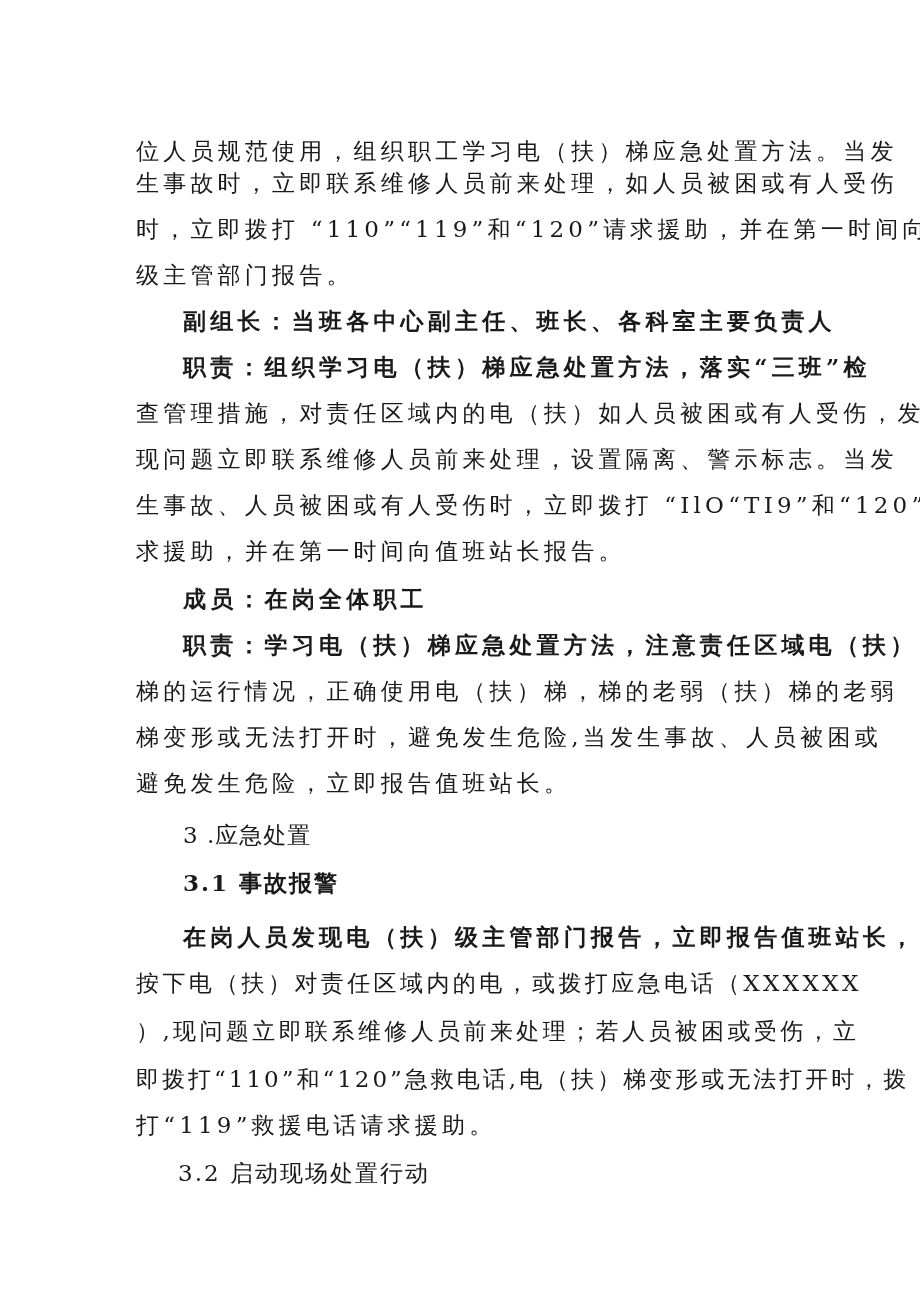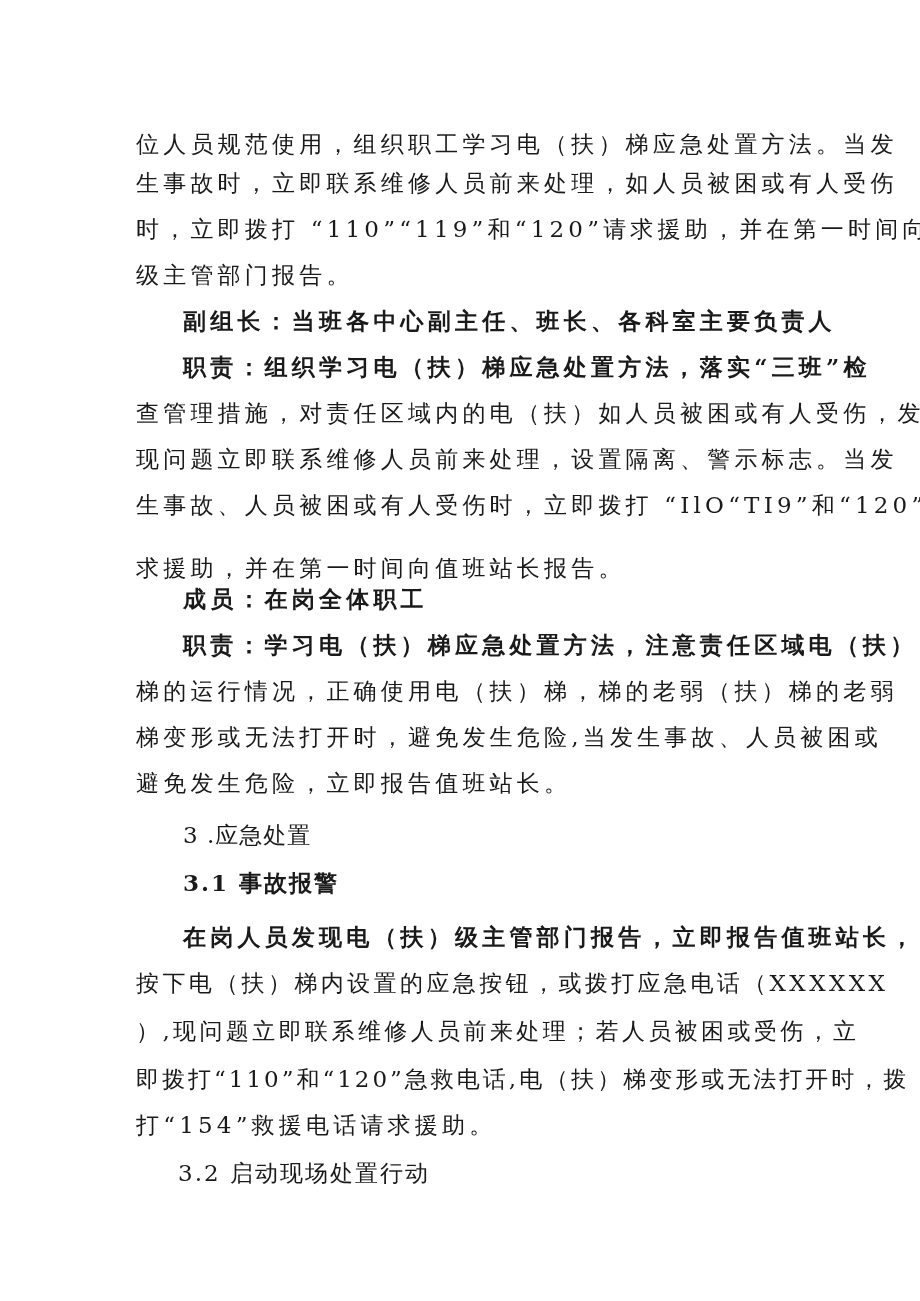--- a/index.html
+++ b/index.html
@@ -26,39 +26,39 @@
     .indent { left: 183px; font-weight: bold; }
     .heading {
       font-weight: normal;
       letter-spacing: 1px;
     }
   </style>
 </head>
 <body>
 
 <div>
-  <div class="line" style="top:129px">位人员规范使用，组织职工学习电（扶）梯应急处置方法。当发</div>
+  <div class="line" style="top:136px">位人员规范使用，组织职工学习电（扶）梯应急处置方法。当发</div>
   <div class="line" style="top:168px">生事故时，立即联系维修人员前来处理，如人员被困或有人受伤</div>
   <div class="line" style="top:214px">时，立即拨打 “110”“119”和“120”请求援助，并在第一时间向上</div>
   <div class="line" style="top:260px">级主管部门报告。</div>
   <div class="line indent" style="top:306px">副组长：当班各中心副主任、班长、各科室主要负责人</div>
   <div class="line indent" style="top:352px">职责：组织学习电（扶）梯应急处置方法，落实“三班”检</div>
   <div class="line" style="top:398px">查管理措施，对责任区域内的电（扶）如人员被困或有人受伤，发</div>
   <div class="line" style="top:444px">现问题立即联系维修人员前来处理，设置隔离、警示标志。当发</div>
   <div class="line" style="top:490px">生事故、人员被困或有人受伤时，立即拨打 “IlO“TI9”和“120”请</div>
-  <div class="line" style="top:553px">求援助，并在第一时间向值班站长报告。</div>
+  <div class="line" style="top:536px">求援助，并在第一时间向值班站长报告。</div>
   <div class="line indent" style="top:584px">成员：在岗全体职工</div>
   <div class="line indent" style="top:630px">职责：学习电（扶）梯应急处置方法，注意责任区域电（扶）</div>
   <div class="line" style="top:676px">梯的运行情况，正确使用电（扶）梯，梯的老弱（扶）梯的老弱</div>
   <div class="line" style="top:722px">梯变形或无法打开时，避免发生危险,当发生事故、人员被困或</div>
   <div class="line" style="top:768px">避免发生危险，立即报告值班站长。</div>
 
   <div class="line indent heading" style="top:820px">3 .应急处置</div>
   <div class="line indent" style="top:868px; letter-spacing:2px">3.1  事故报警</div>
 
   <div class="line indent" style="top:922px">在岗人员发现电（扶）级主管部门报告，立即报告值班站长，</div>
-  <div class="line" style="top:968px; letter-spacing:3.4px">按下电（扶）梯内设置的应急按钮，或拨打应急电话（XXXXXX</div>
+  <div class="line" style="top:968px; letter-spacing:3.4px">按下电（扶）对责任区域内的电，或拨打应急电话（XXXXXX</div>
   <div class="line" style="top:1016px; letter-spacing:3.4px">）,现问题立即联系维修人员前来处理；若人员被困或受伤，立</div>
   <div class="line" style="top:1064px; letter-spacing:3px">即拨打“110”和“120”急救电话,电（扶）梯变形或无法打开时，拨</div>
-  <div class="line" style="top:1110px">打“154”救援电话请求援助。</div>
+  <div class="line" style="top:1110px">打“119”救援电话请求援助。</div>
 
   <div class="line" style="top:1158px; left:178px; letter-spacing:2px">3.2  启动现场处置行动</div>
 </div>
 
 </body></html>

